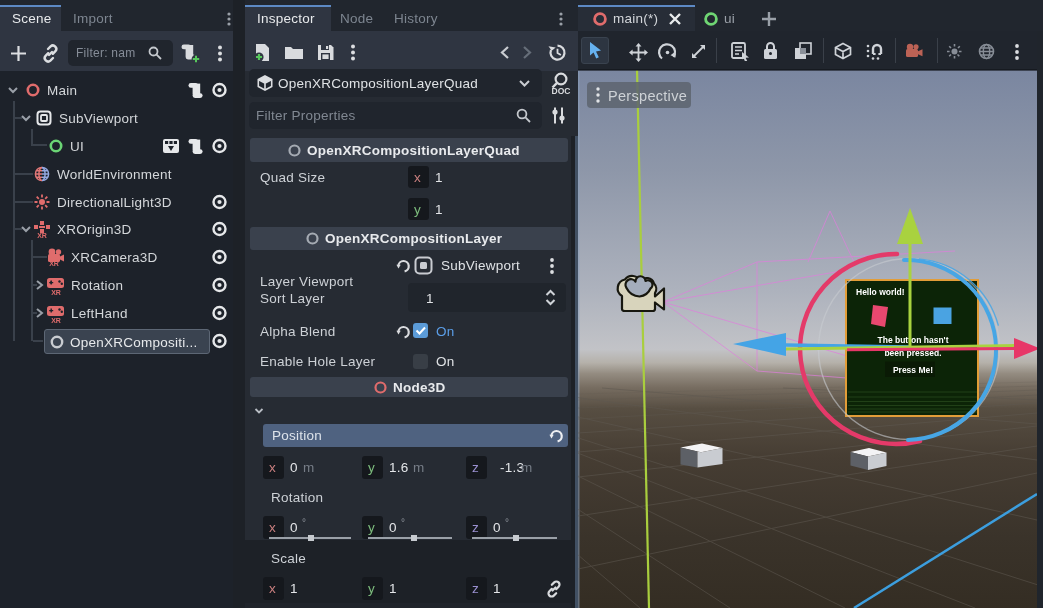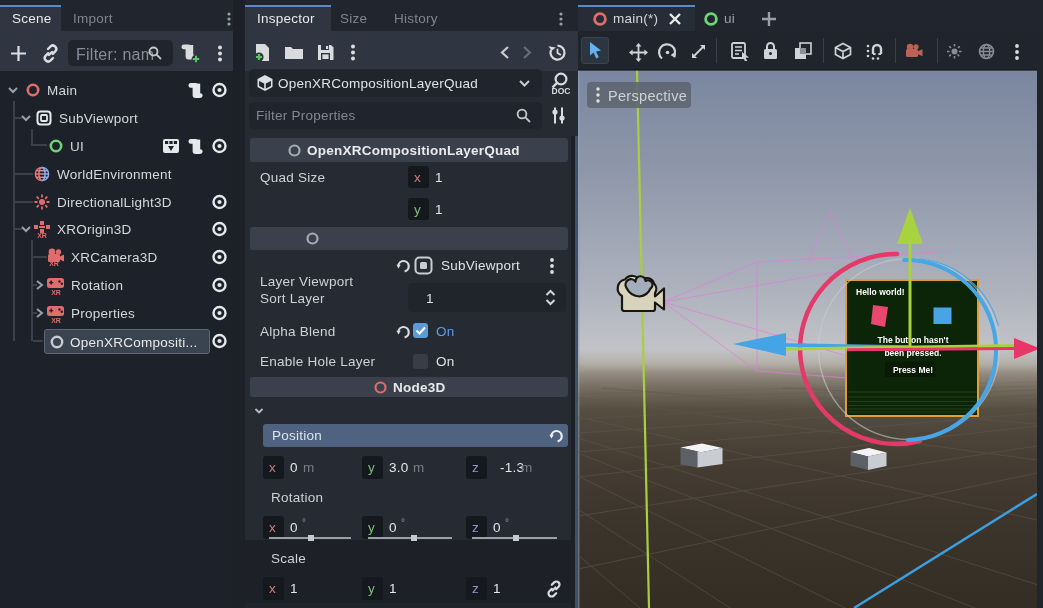--- a/index.html
+++ b/index.html
@@ -30,21 +30,21 @@
     </svg>
   <svg style="left:41px;top:44px" width="19" height="19" viewBox="0 0 19 19">
       <g stroke="#dcdee1" stroke-width="2.4" fill="none" stroke-linecap="round">
         <path d="M8 11 L11 8"></path>
         <path d="M7.2 9.2 L4.6 11.8 a3.4 3.4 0 0 0 4.8 4.8 L12 14"></path>
         <path d="M11.8 9.8 L14.4 7.2 a3.4 3.4 0 0 0 -4.8-4.8 L7 5"></path>
       </g>
     </svg>
 
   <div class="abs" style="left:68px;top:40px;width:105px;height:26px;background:#20252d;border-radius:5px"></div>
-  <div class="txt" style="left:76px;top:46px;color:#868d98;font-size:16px">Filter: nam</div>
+  <div class="txt" style="left:76px;top:46px;color:#868d98;font-size:12px">Filter: nam</div>
   <svg style="left:148px;top:46px" width="14" height="14">
       <circle cx="5.5" cy="5.5" r="4" stroke="#c4c8cd" stroke-width="1.8" fill="none"></circle>
       <path d="M8.6 8.6 L13 13" stroke="#c4c8cd" stroke-width="1.8"></path>
     </svg>
   <svg style="left:181px;top:44px" width="20" height="20">
       <rect x="0.5" y="0.5" width="9.4" height="4.8" rx="2.4" fill="#d9dbde"></rect>
       <rect x="4.6" y="1" width="7.6" height="11.4" fill="#d9dbde"></rect>
       <rect x="4.6" y="10.6" width="9.8" height="4.8" rx="2.4" fill="#d9dbde"></rect>
       <circle cx="15" cy="15" r="4.4" fill="#2f3541"></circle>
       <path d="M15 11.8 v6.4 M11.8 15 h6.4" stroke="#57c85c" stroke-width="2"></path>
@@ -200,21 +200,21 @@
   <svg style="left:34px;top:308px" width="11" height="10">
       <path d="M3 1 l5 4 -5 4" stroke="#9aa0a8" stroke-width="2" fill="none"></path>
     </svg>
   <svg style="left:47px;top:304px" width="18" height="18">
       <rect x="0" y="2" width="17" height="10" rx="2.5" fill="#e06c6c"></rect>
       <path d="M2.2 6.6h4M4.2 4.6v4" stroke="#1d222a" stroke-width="1.4"></path>
       <circle cx="12.5" cy="5.5" r="1.2" fill="#1d222a"></circle>
       <circle cx="14.8" cy="7.8" r="1.2" fill="#1d222a"></circle>
       <text x="9" y="18.5" font-size="7" font-weight="bold" fill="#e06c6c" text-anchor="middle" font-family="Liberation Sans">XR</text>
     </svg>
-  <div class="txt" style="left:71px;top:306px;color:#d4d7da">Properties</div>
+  <div class="txt" style="left:71px;top:306px;color:#d4d7da">LeftHand</div>
   <svg style="left:211px;top:305px" width="17" height="16">
       <circle cx="8.5" cy="8" r="6" stroke="#e6e8ea" stroke-width="2.4" fill="none"></circle>
       <circle cx="8.5" cy="8" r="2.1" fill="#e6e8ea"></circle>
     </svg>
 
   <div class="abs" style="left:44px;top:329px;width:166px;height:25px;background:#3a4350;border:1px solid #5d6775;border-radius:3px"></div>
   <svg style="left:49px;top:334px" width="16" height="16">
       <circle cx="8" cy="8" r="5.2" stroke="#c9ccd1" stroke-width="2.4" fill="none"></circle>
     </svg>
   <div class="txt" style="left:70px;top:335px;color:#e7e9eb">OpenXRCompositi...</div>
@@ -222,21 +222,21 @@
       <circle cx="8.5" cy="8" r="6" stroke="#e6e8ea" stroke-width="2.4" fill="none"></circle>
       <circle cx="8.5" cy="8" r="2.1" fill="#e6e8ea"></circle>
     </svg>
 </div>
 
 <div class="abs" style="left:245px;top:0;width:333px;height:540px;background:#262b33">
   <div class="abs" style="left:0;top:0;width:333px;height:31px;background:#21262e"></div>
   <div class="abs" style="left:0;top:5px;width:86px;height:26px;background:#2f3541"></div>
   <div class="abs" style="left:0;top:5px;width:86px;height:2px;background:#5d89c4"></div>
   <div class="txt" style="left:12px;top:11px;color:#e8eaec">Inspector</div>
-  <div class="txt" style="left:95px;top:11px;color:#7d8590">Size</div>
+  <div class="txt" style="left:95px;top:11px;color:#7d8590">Node</div>
   <div class="txt" style="left:149px;top:11px;color:#7d8590">History</div>
   <svg style="left:312px;top:11px" width="8" height="16">
       <g fill="#9aa0a8">
         <circle cx="4" cy="3" r="1.6"></circle>
         <circle cx="4" cy="8" r="1.6"></circle>
         <circle cx="4" cy="13" r="1.6"></circle>
       </g>
     </svg>
   <div class="abs" style="left:0;top:31px;width:333px;height:40px;background:#2f3541"></div>
 
@@ -314,20 +314,21 @@
   <div class="txt" style="left:169px;top:170px;color:#c97f7f">x</div>
   <div class="txt" style="left:190px;top:170px;color:#e2e4e7">1</div>
   <div class="abs" style="left:163px;top:198px;width:21px;height:22px;background:#15181d;border-radius:3px"></div>
   <div class="txt" style="left:169px;top:202px;color:#7dbd7d">y</div>
   <div class="txt" style="left:190px;top:202px;color:#e2e4e7">1</div>
 
   <div class="abs" style="left:5px;top:227px;width:318px;height:23px;background:#3a414d;border-radius:3px"></div>
   <svg style="left:60px;top:231px" width="15" height="15">
       <circle cx="7.5" cy="7.5" r="5" stroke="#a5abb3" stroke-width="2.2" fill="none"></circle>
     </svg>
+  <div class="txt b" style="left:80px;top:231px;color:#e8eaed">OpenXRCompositionLayer</div>
 
   <div class="txt" style="left:15px;top:274px">Layer Viewport</div>
   <svg style="left:151px;top:258px" width="15" height="15">
       <path d="M8.6 13.3 A5.2 5.2 0 1 0 2.35 7.9" stroke="#d9dbde" stroke-width="2.2" fill="none"></path>
       <polygon points="0.4,6.7 4.7,6.7 2.5,10.6" fill="#d9dbde"></polygon>
     </svg>
   <svg style="left:169px;top:256px" width="19" height="19">
       <rect x="1.5" y="1.5" width="16" height="16" rx="4" stroke="#c9ccd1" stroke-width="2" fill="none"></rect>
       <rect x="6" y="6" width="7" height="7" rx="1.5" fill="#c9ccd1"></rect>
     </svg>
@@ -380,21 +381,21 @@
       <path d="M8.6 13.3 A5.2 5.2 0 1 0 2.35 7.9" stroke="#eceef1" stroke-width="2.2" fill="none"></path>
       <polygon points="0.4,6.7 4.7,6.7 2.5,10.6" fill="#eceef1"></polygon>
     </svg>
 
   <div class="abs" style="left:18px;top:456px;width:21px;height:23px;background:#15181d;border-radius:3px"></div>
   <div class="txt" style="left:24px;top:460px;color:#c97f7f">x</div>
   <div class="txt" style="left:45px;top:460px;color:#e4e6e9">0</div>
   <div class="txt" style="left:58px;top:460px;color:#767d87">m</div>
   <div class="abs" style="left:117px;top:456px;width:21px;height:23px;background:#15181d;border-radius:3px"></div>
   <div class="txt" style="left:123px;top:460px;color:#7dbd7d">y</div>
-  <div class="txt" style="left:144px;top:460px;color:#e4e6e9">3.0</div>
+  <div class="txt" style="left:144px;top:460px;color:#e4e6e9">1.6</div>
   <div class="txt" style="left:168px;top:460px;color:#767d87">m</div>
   <div class="abs" style="left:221px;top:456px;width:21px;height:23px;background:#15181d;border-radius:3px"></div>
   <div class="txt" style="left:227px;top:460px;color:#9a90d0">z</div>
   <div class="txt" style="left:255px;top:460px;color:#e4e6e9">-1.3</div>
   <div class="txt" style="left:276px;top:460px;color:#767d87">m</div>
 
   <div class="txt" style="left:26px;top:490px">Rotation</div>
   <div class="abs" style="left:18px;top:516px;width:21px;height:23px;background:#15181d;border-radius:3px"></div>
   <div class="txt" style="left:24px;top:520px;color:#c97f7f">x</div>
   <div class="txt" style="left:45px;top:520px;color:#e4e6e9">0</div>

